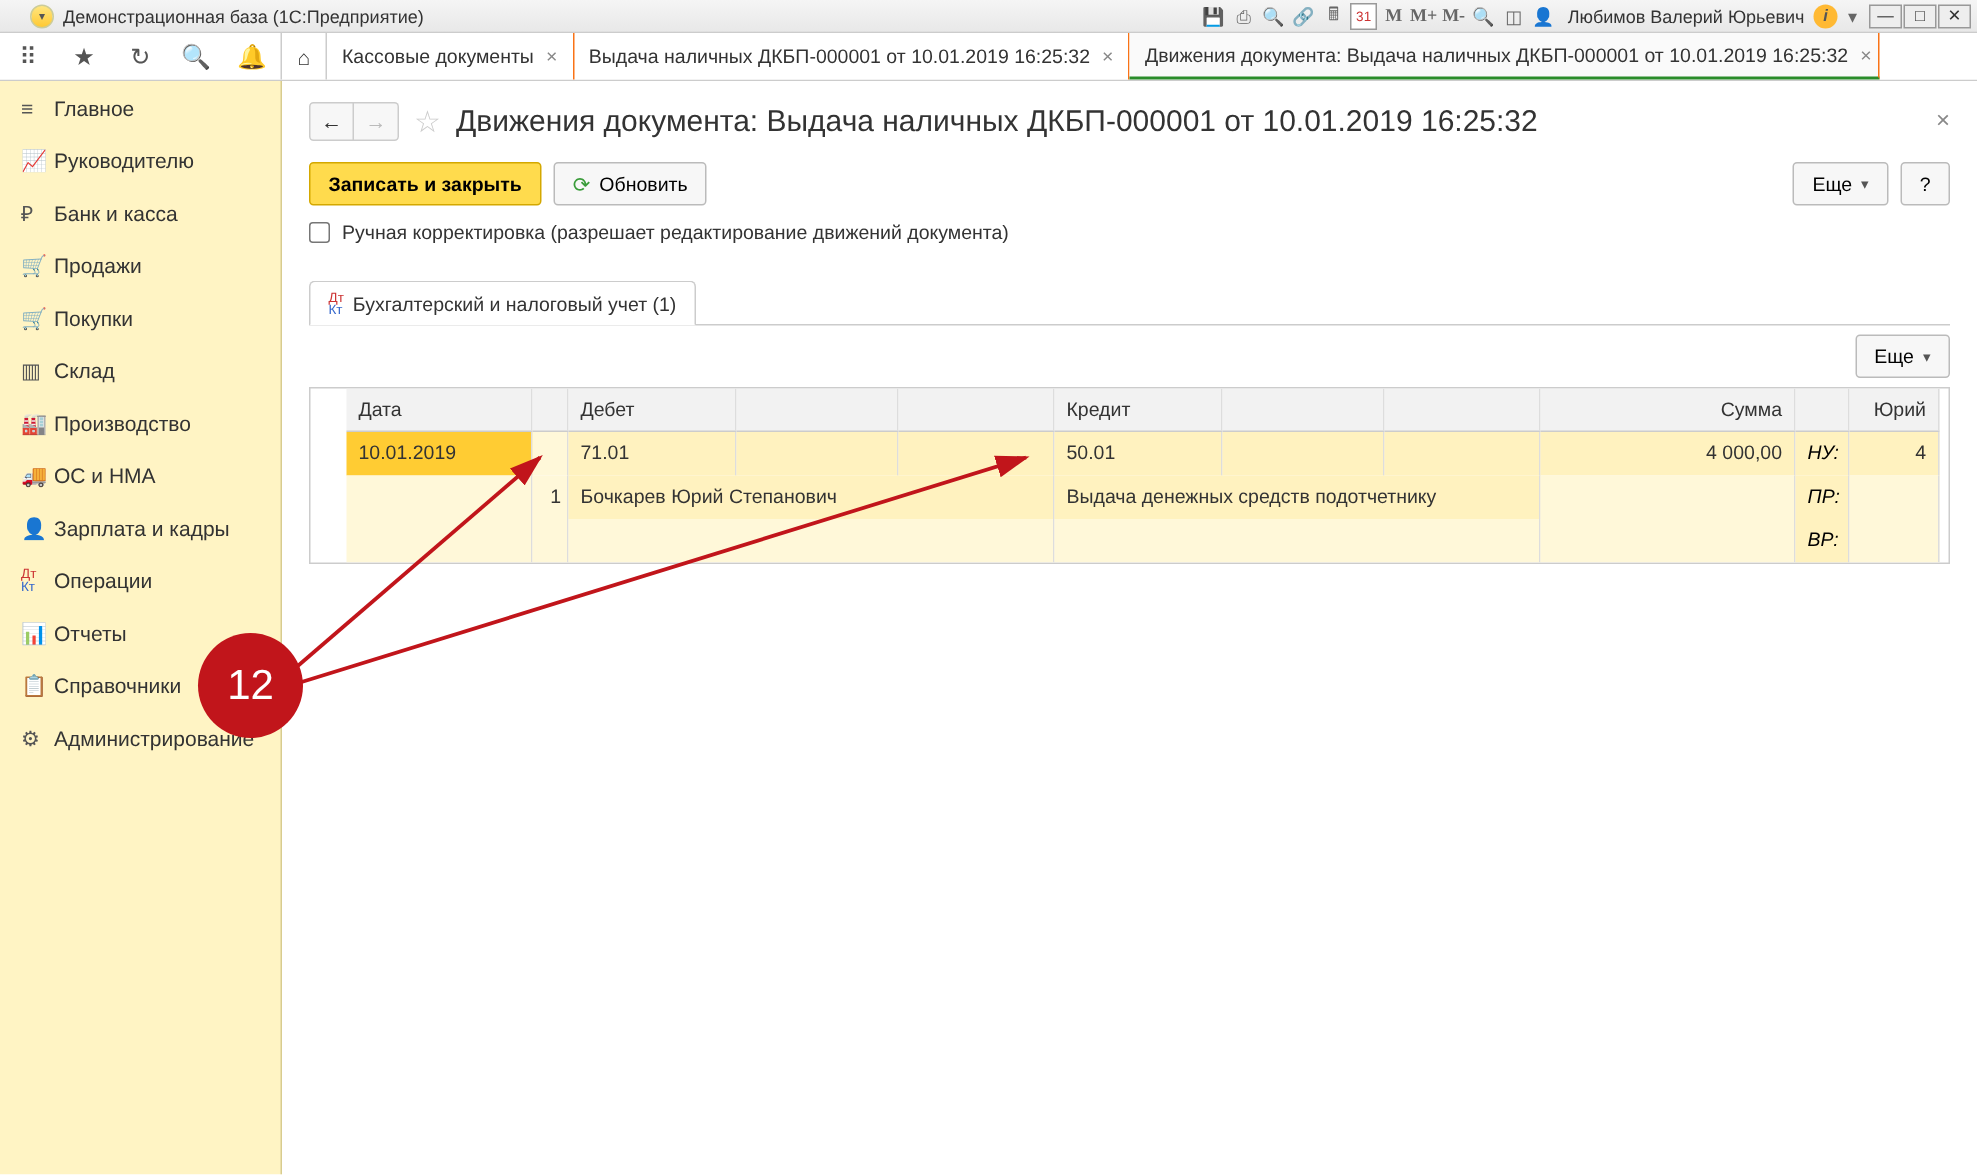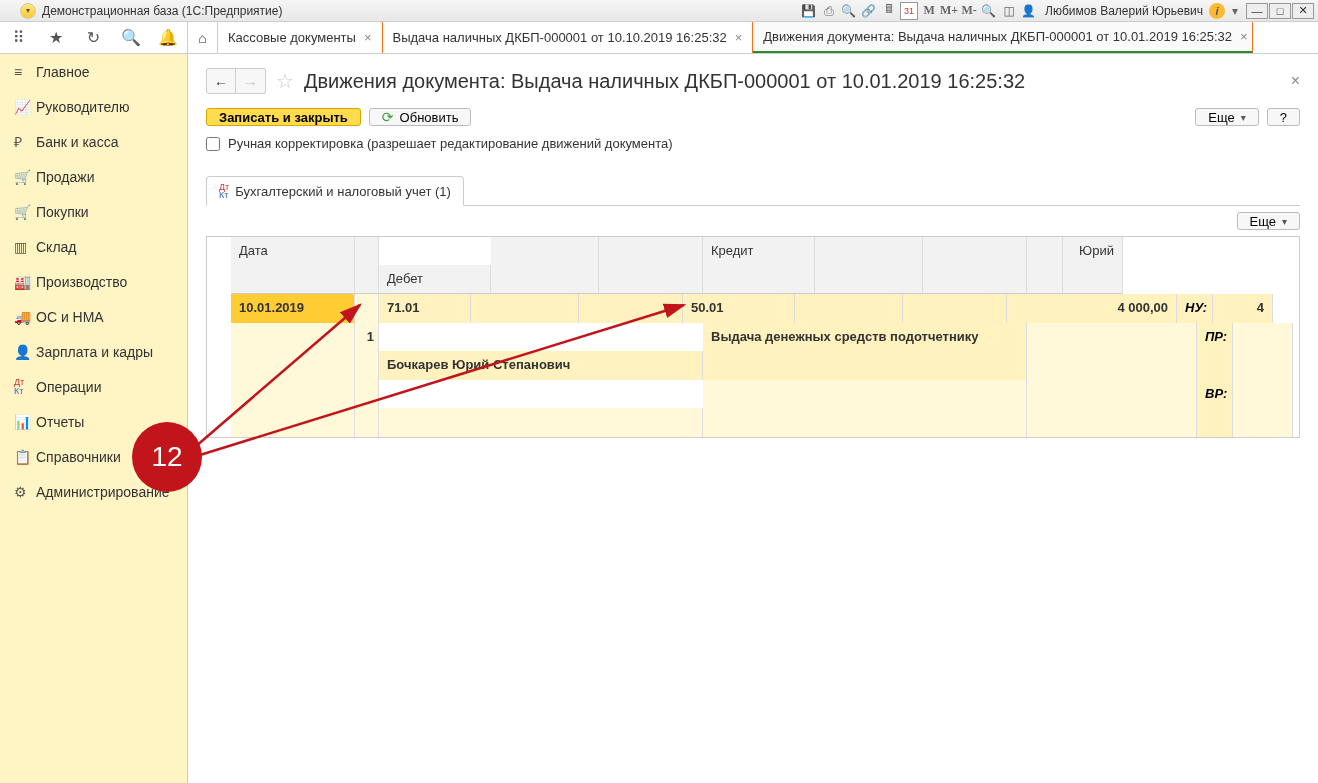--- a/index.html
+++ b/index.html
@@ -37,44 +37,44 @@
 .content { position:absolute; left:188px; right:0; top:54px; bottom:0; padding:14px 18px; background:#fff; overflow:hidden;}
 .doc-header { display:flex; align-items:center; margin-bottom:14px;}
 .nav-btn { width:30px;height:26px;border:1px solid #ccc;background:#f7f7f7;display:flex;align-items:center;justify-content:center;font-size:14px;cursor:pointer;}
 .nav-btn.left{border-radius:3px 0 0 3px;}
 .nav-btn.right{border-radius:0 3px 3px 0;border-left:none;color:#bbb;}
 .star-btn{margin:0 10px;font-size:20px;color:#ccc;cursor:pointer;}
 .doc-title{font-size:20px;font-weight:normal;}
 .close-x{margin-left:auto;font-size:16px;color:#888;cursor:pointer;}
 
 .action-row{display:flex;align-items:center;gap:8px;margin-bottom:10px;}
-.btn{height:18px;padding:0 12px;border:1px solid #bbb;border-radius:3px;background:#f7f7f7;display:inline-flex;align-items:center;gap:6px;font-size:13px;cursor:pointer;}
+.btn{height:29px;padding:0 12px;border:1px solid #bbb;border-radius:3px;background:#f7f7f7;display:inline-flex;align-items:center;gap:6px;font-size:13px;cursor:pointer;}
 .btn.primary{background:#ffdb4d;border-color:#d4a800;font-weight:bold;}
 .btn .refresh-ic{color:#3a9c3a;font-size:14px;}
 .action-row .spacer{flex:1;}
 .btn.more::after{content:" ▾";font-size:10px;color:#555;}
 
 .checkbox-row{display:flex;align-items:center;gap:8px;margin-bottom:24px;font-size:13px;}
 .checkbox-row input{width:14px;height:14px;}
 
 .subtabs{border-bottom:1px solid #ccc;margin-bottom:6px;}
 .subtab{display:inline-flex;align-items:center;padding:6px 12px;border:1px solid #ccc;border-bottom:1px solid #fff;border-radius:4px 4px 0 0;position:relative;top:1px;background:#fff;font-size:13px;}
 .subtab .dtkt{font-size:9px;line-height:8px;margin-right:6px;}
 .subtab .dtkt .dt{color:#c33;}.subtab .dtkt .kt{color:#36c;}
 
 .inner-more{display:flex;justify-content:flex-end;margin:6px 0;}
 
 
 .grid{border:1px solid #ccc;overflow:hidden;}
 .grid-row{display:flex;}
 .grid-head .cell{background:#f2f2f2;font-weight:normal;border-bottom:1px solid #ccc;}
-.cell{border-right:1px solid #ddd;padding:6px 8px;font-size:13px;min-height:29px;font-weight:bold;}
+.cell{border-right:1px solid #ddd;padding:6px 8px;font-size:13px;min-height:29px;}
 .c-date{width:124px;margin-left:24px;}
 .c-n{width:24px;text-align:right;padding-right:4px;}
-.c-debit{width:324px;margin-top:28px;}
+.c-debit{width:324px;}
 .c-debit-s1{width:108px;}
 .c-debit-s3{width:104px;}
 .c-sum{width:170px;text-align:right;}
 .c-lbl{width:36px;font-style:italic;color:#000000;}
 .c-sum2{width:60px;text-align:right;}
 .data-row .cell{background:#fff2bf;}
 .data-row.r1 .c-date{background:#ffcc33;}
 .lite{background:#fff8d9 !important;}
 
 
@@ -119,21 +119,21 @@
     <span class="ticon">🔍</span>
     <span class="ticon">🔔</span>
   </div>
   <div class="tabs-area">
     <div class="home-btn">⌂</div>
     <div class="tab">
         <span>Кассовые документы</span>
         <span class="tab-x">×</span>
       </div>
     <div class="tab">
-        <span>Выдача наличных ДКБП-000001 от 10.10.2019 16:25:32</span>
+        <span>Выдача наличных ДКБП-000001 от 10.01.2019 16:25:32</span>
         <span class="tab-x">×</span>
       </div>
     <div class="tab active">
         <span>Движения документа: Выдача наличных ДКБП-000001 от 10.01.2019 16:25:32</span>
         <span class="tab-x">×</span>
       </div>
   </div>
 </div>
 
 <div class="sidebar">
@@ -230,27 +230,28 @@
   <div class="grid">
     <div class="grid-row grid-head">
       <div class="cell c-date">Дата</div>
       <div class="cell c-n"></div>
       <div class="cell c-debit" style="width:112px">Дебет</div>
       <div class="cell c-debit-s1"></div>
       <div class="cell c-debit-s3"></div>
       <div class="cell" style="width:112px">Кредит</div>
       <div class="cell c-debit-s1"></div>
       <div class="cell c-debit-s3"></div>
+      <div class="cell c-sum">Сумма</div>
       <div class="cell c-lbl"></div>
       <div class="cell c-sum2">Юрий</div>
     </div>
     <div class="grid-row data-row r1">
       <div class="cell c-date">10.01.2019</div>
       <div class="cell c-n lite"></div>
-      <div class="cell" style="width:92px">71.01</div>
+      <div class="cell" style="width:112px">71.01</div>
       <div class="cell c-debit-s1"></div>
       <div class="cell c-debit-s3"></div>
       <div class="cell" style="width:112px">50.01</div>
       <div class="cell c-debit-s1"></div>
       <div class="cell c-debit-s3"></div>
       <div class="cell c-sum">4 000,00</div>
       <div class="cell c-lbl">НУ:</div>
       <div class="cell c-sum2">4</div>
     </div>
     <div class="grid-row data-row">

